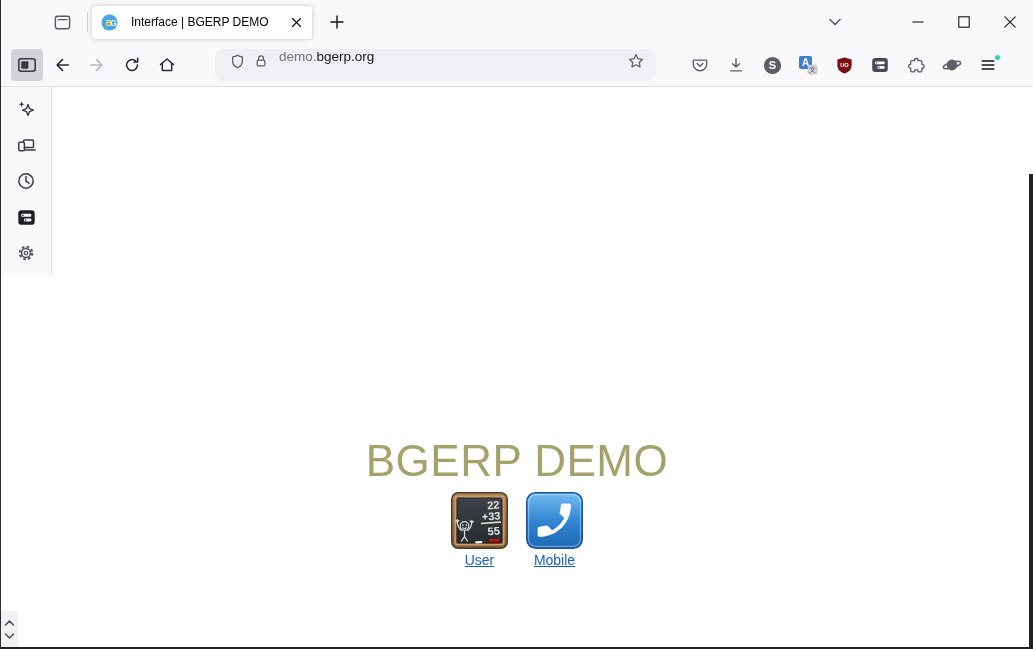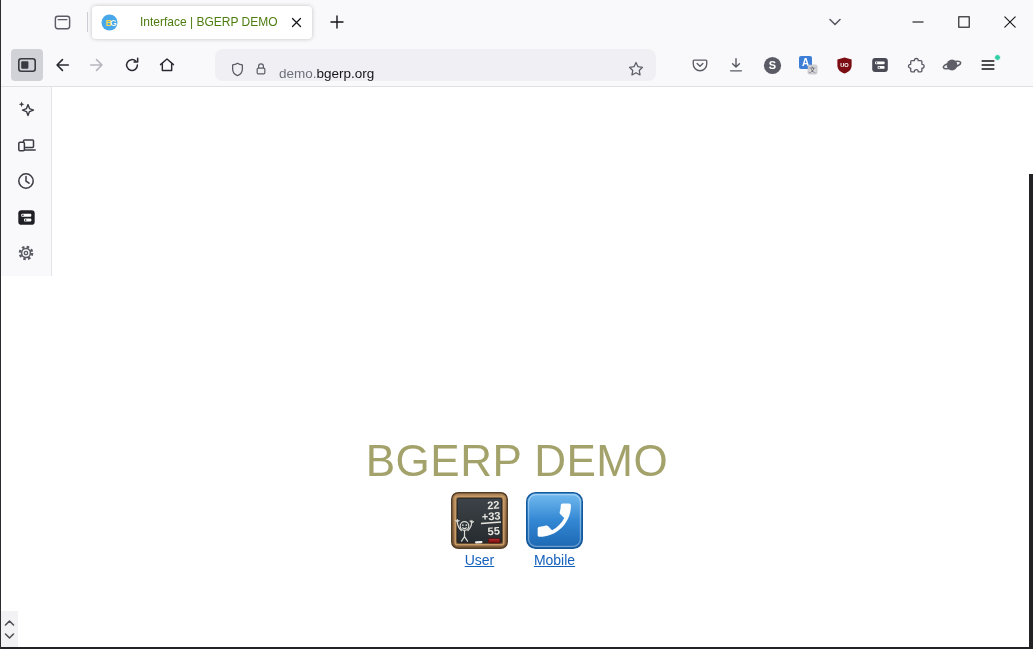--- a/index.html
+++ b/index.html
@@ -11,37 +11,37 @@
   }
   
   .titlebar { height:44px; background:#f9f9fb; display:flex; align-items:center; }
   .tb-btn { width:30px; height:30px; border:none; background:transparent; border-radius:4px;
             display:flex; align-items:center; justify-content:center; padding:0; }
   .fxview { margin-left:46px; }
   .vsep { width:1px; height:20px; background:#ccccd4; margin-left:10px; }
   .tab { margin-left:4px; width:220px; height:33px; background:#fff; border-radius:4px;
          box-shadow:0 0 4px rgba(0,0,0,.22); display:flex; align-items:center; padding:0 6px 0 9px; }
   .favicon { width:17px; height:17px; flex:0 0 auto; }
-  .tab-title { flex:1; margin-left:22px; font-size:12px; color:#4d7c0f; white-space:nowrap;
+  .tab-title { flex:1; margin-left:13px; font-size:12px; color:#000000; white-space:nowrap;
                overflow:hidden; text-align:left; }
   .tab-close { width:20px; height:20px; border:none; background:transparent; border-radius:3px;
                display:flex; align-items:center; justify-content:center; padding:0; }
   .newtab { margin-left:10px; }
   .tb-spacer { flex:1; }
   .alltabs { margin-right:45px; }
   .win-btn { width:46px; height:44px; border:none; background:transparent; display:flex;
              align-items:center; justify-content:center; padding:0; }
   
   .navbar { height:43px; background:#f9f9fb; border-bottom:1px solid #dfdfe4; display:flex;
             align-items:center; padding-left:10px; }
   .nav-btn { width:32px; height:32px; border:none; background:transparent; border-radius:4px;
              display:flex; align-items:center; justify-content:center; margin-right:3px; padding:0; }
   .nav-btn.active { background:#d1d1d8; }
   .urlbar { margin-left:29px; width:441px; height:32px; background:#f0f0f4; border-radius:8px;
-            display:flex; align-items:flex-end; padding:0 8px 0 10px; }
+            display:flex; align-items:flex-start; padding:0 8px 0 10px; }
   .url-icon-btn { width:24px; height:24px; border:none; background:transparent; border-radius:3px;
                   display:flex; align-items:center; justify-content:center; padding:0; }
   .url-text { margin-left:6px; font-size:13.5px; flex:1; text-align:left; white-space:nowrap; overflow:hidden; }
   .url-prefix { color:#70707c; }
   .url-domain { color:#15141a; }
   .right-icons { margin-left:29px; display:flex; gap:6px; align-items:center; }
   .ri-btn { width:30px; height:30px; border:none; background:transparent; border-radius:4px;
             display:flex; align-items:center; justify-content:center; padding:0; position:relative; }
   .green-dot { position:absolute; top:4px; right:2px; width:7px; height:7px; border-radius:50%;
                background:#2fd0a8; border:1.5px solid #f9f9fb; }

